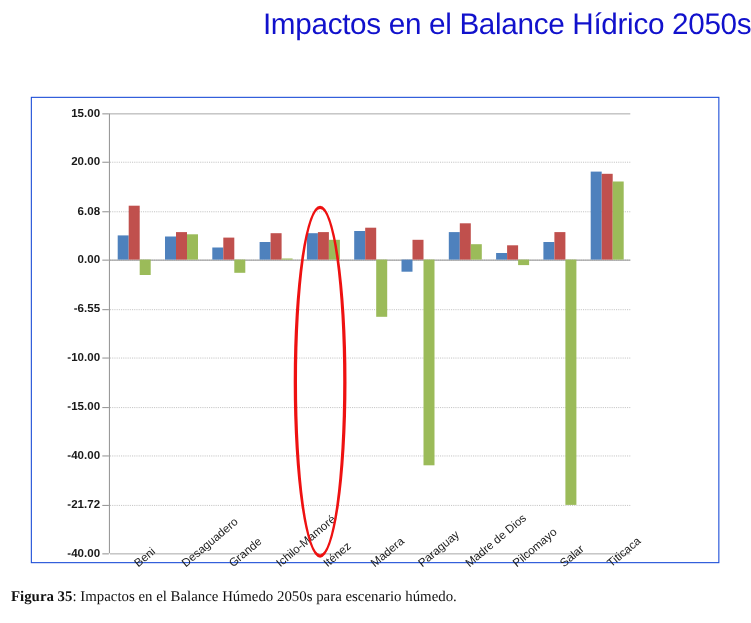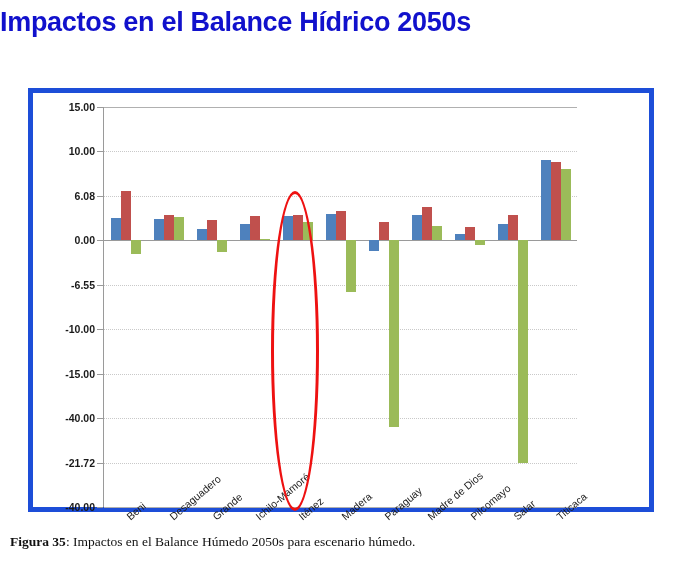--- a/index.html
+++ b/index.html
@@ -8,39 +8,39 @@
   }
   body {
     width: 683px;
     height: 566px;
     background: #ffffff;
     font-family: "Liberation Sans", sans-serif;
     overflow: hidden;
     position: relative;
   }
   #page-title {
-    text-align: left;
+    text-align: right;
     color: #1111cc;
-    font-weight: bold;
+    font-weight: normal;
     font-size: 27px;
     line-height: 32px;
     letter-spacing: -0.3px;
     padding-top: 6px;
     font-family: "Liberation Sans", sans-serif;
   }
   #page-title .t-line { display: block; white-space: nowrap; }
 
   #chart-frame {
     position: absolute;
     left: 28px;
     top: 88px;
     width: 626px;
     height: 424px;
     background: #ffffff;
-    border: 5px solid #1d4ed8;
+    border: 1px solid #1d4ed8;
     box-sizing: border-box;
   }
 
   #plot-wrap {
     position: absolute;
     left: 0; top: 0;
     width: 626px;
     height: 424px;
   }
 
@@ -175,21 +175,21 @@
 
 <div id="page-title">
   <span class="t-line">Impactos en el Balance Hídrico 2050s</span>
 </div>
 
 <div id="chart-frame">
   <div id="plot-wrap">
 
     <div class="ylabels-holder" id="ylabels">
         <div class="ylabel" style="top: 0px;">15.00</div>
-        <div class="ylabel" style="top: 44.4444px;">10.00</div>
+        <div class="ylabel" style="top: 44.4444px;">20.00</div>
         <div class="ylabel" style="top: 88.8889px;">6.08</div>
         <div class="ylabel" style="top: 133.333px;">0.00</div>
         <div class="ylabel" style="top: 177.778px;">-6.55</div>
         <div class="ylabel" style="top: 222.222px;">-10.00</div>
         <div class="ylabel" style="top: 266.667px;">-15.00</div>
         <div class="ylabel" style="top: 311.111px;">-40.00</div>
         <div class="ylabel" style="top: 355.556px;">-21.72</div>
         <div class="ylabel" style="top: 400px;">-40.00</div>
       </div>
     <div class="axis-left"></div>

